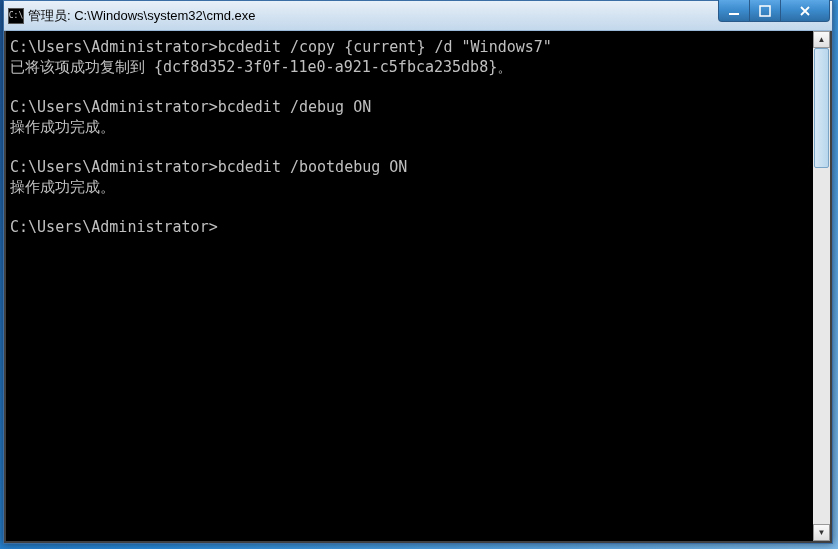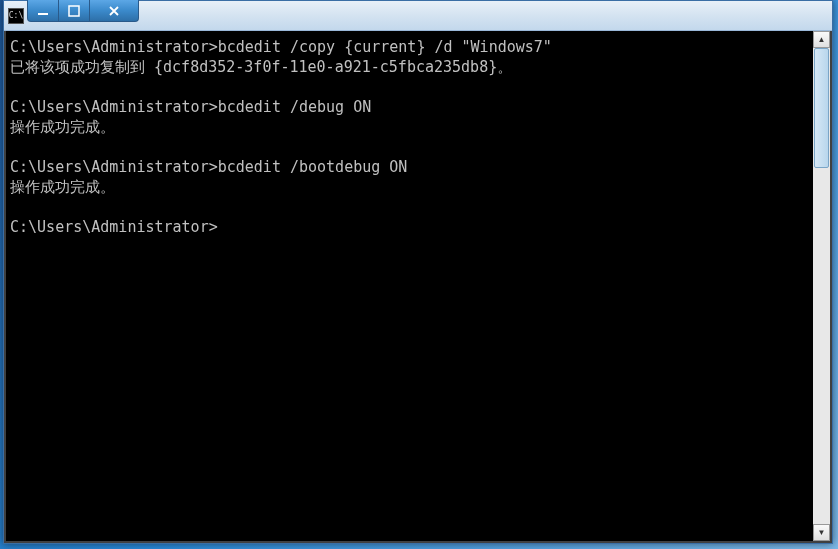--- a/index.html
+++ b/index.html
@@ -143,20 +143,21 @@
     .line {
       display: block;
     }
   </style>
 </head>
 <body>
 
 <div class="window">
   <div class="titlebar">
     <span class="title-icon">C:\</span>
+    <span class="title-text">管理员: C:\Windows\system32\cmd.exe</span>
     <div class="window-controls">
       <div class="win-btn">
         <svg viewBox="0 0 12 12">
             <rect x="1" y="8" width="10" height="2" fill="#fff"></rect>
           </svg>
       </div>
       <div class="win-btn">
         <svg viewBox="0 0 12 12">
             <rect x="1" y="1" width="10" height="10" fill="none" stroke="#fff" stroke-width="1.5"></rect>
           </svg>

